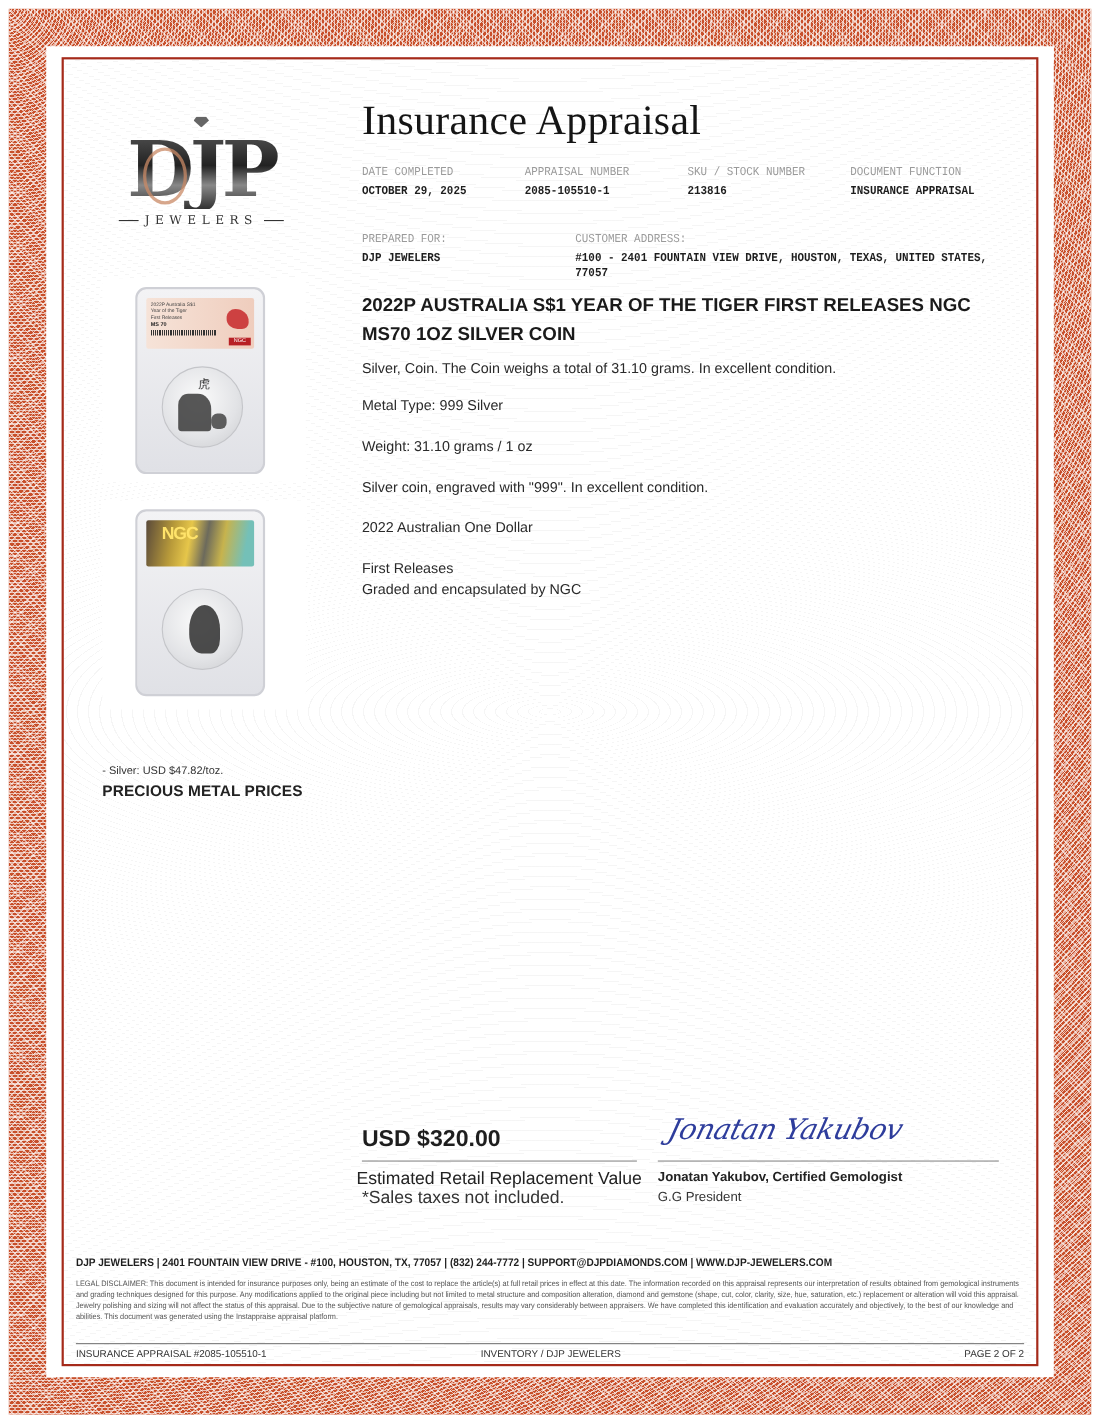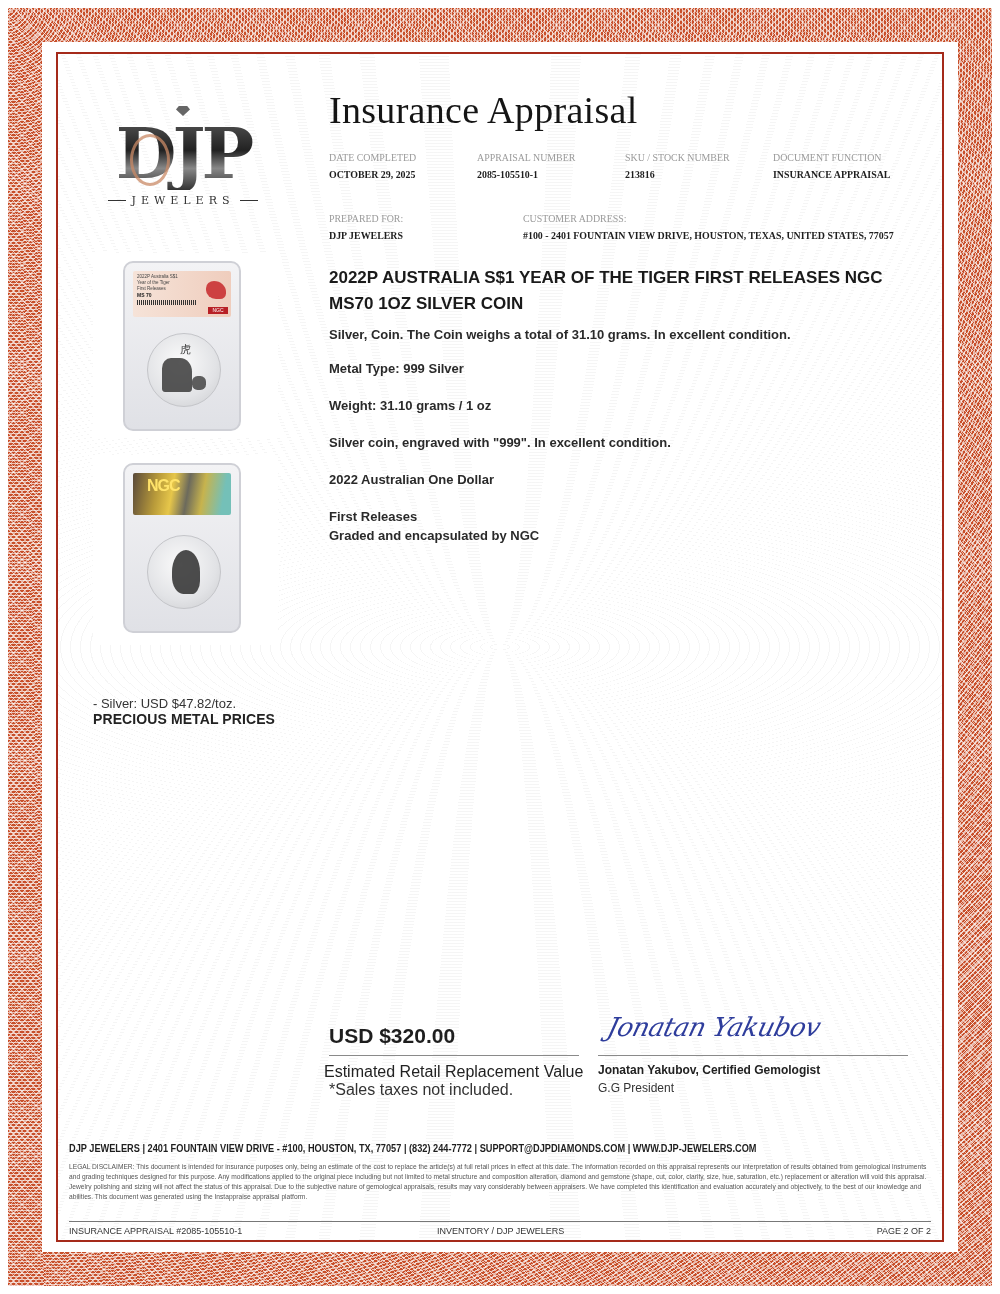--- a/index.html
+++ b/index.html
@@ -57,32 +57,32 @@
   .coin .tiger { position: absolute; left: 14px; top: 24px; width: 30px; height: 34px; background: #3a3a3a; border-radius: 30% 40% 10% 10%; opacity: .85; }
   .coin .cub { position: absolute; left: 44px; top: 42px; width: 14px; height: 14px; background: #3a3a3a; border-radius: 40%; opacity: .8; }
   .coin .char { position: absolute; left: 32px; top: 8px; font-size: 11px; color: #333; }
   .slab-label-holo { position: absolute; left: 8px; top: 8px; width: 98px; height: 42px; border-radius: 2px;
     background: linear-gradient(100deg, #5a4a3a 0%, #b89a3a 25%, #e6c64a 40%, #6c6a5c 55%, #c7b34d 70%, #74c0b8 90%); }
   .slab-label-holo .ngc-text { position: absolute; left: 14px; top: 4px; font-size: 16px; font-weight: bold; color: #ffe36a; letter-spacing: -1px; }
   .coin .bust { position: absolute; left: 24px; top: 14px; width: 28px; height: 44px; background: #2e2e2e; border-radius: 50% 50% 30% 40%; opacity: .85; }
 
   
   .pm-title { position: absolute; left: 93px; top: 674px; font-size: 14px; font-weight: bold; color: #222; letter-spacing: 0.1px; margin-top: 37px; }
-  .pm-line { position: absolute; left: 93px; top: 696px; font-size: 13px; color: #333; text-align: center; }
+  .pm-line { position: absolute; left: 93px; top: 696px; font-size: 10px; color: #333; text-align: center; }
 
   
   .doc-title { position: absolute; left: 329px; top: 88px; font-family: "Liberation Serif", "DejaVu Serif", serif; font-size: 38px; color: #151515; letter-spacing: 0.3px; }
-  .meta { position: absolute; font-family: Liberation Serif, serif; }
+  .meta { position: absolute; font-family: Liberation Mono, monospace; }
   .meta .lbl { font-size: 11px; color: #9a9a9a; letter-spacing: 0px; transform: scaleX(0.9); transform-origin: left; white-space: nowrap; }
   .meta .val { font-size: 11px; font-weight: bold; color: #1e1e1e; margin-top: 5px; transform: scaleX(0.9); transform-origin: left; white-space: nowrap; }
   .meta .val.wrap { white-space: normal; width: 420px; line-height: 14px; }
 
   
   .item-title { position: absolute; left: 329px; top: 265px; width: 580px; font-size: 17px; line-height: 26px; font-weight: bold; color: #1a1a1a; }
-  .desc { position: absolute; left: 329px; font-size: 13px; color: #2a2a2a; white-space: nowrap; font-weight: bold; }
+  .desc { position: absolute; left: 329px; font-size: 13px; color: #2a2a2a; white-space: nowrap; }
 
   
   .value { position: absolute; left: 329px; top: 1024px; font-size: 21px; font-weight: bold; color: #1e1e1e; }
   .hr { position: absolute; height: 1px; background: #8a8a8a; }
   .value-label { position: absolute; left: 324px; top: 1063px; font-size: 16px; font-weight: normal; color: #222; }
   .value-note { position: absolute; left: 329px; top: 1081px; font-size: 16px; color: #333; }
   .signature { position: absolute; left: 608px; top: 1012px; font-family: "DejaVu Serif", serif; font-style: italic; font-size: 26px; color: #2e3d9c; transform: skewX(-14deg); letter-spacing: -0.5px; }
   .sig-name { position: absolute; left: 598px; top: 1063px; font-size: 12px; font-weight: bold; color: #222; }
   .sig-role { position: absolute; left: 598px; top: 1081px; font-size: 12px; color: #333; }
 

